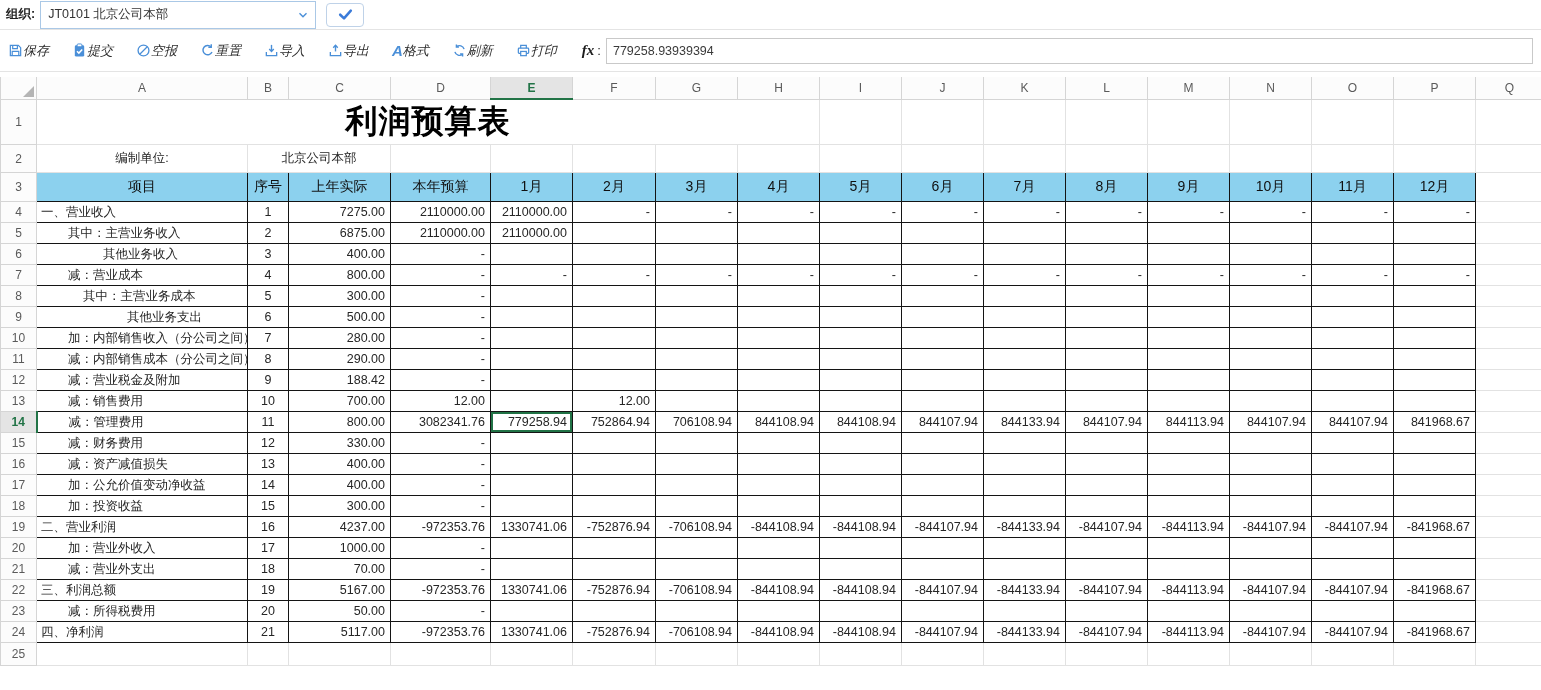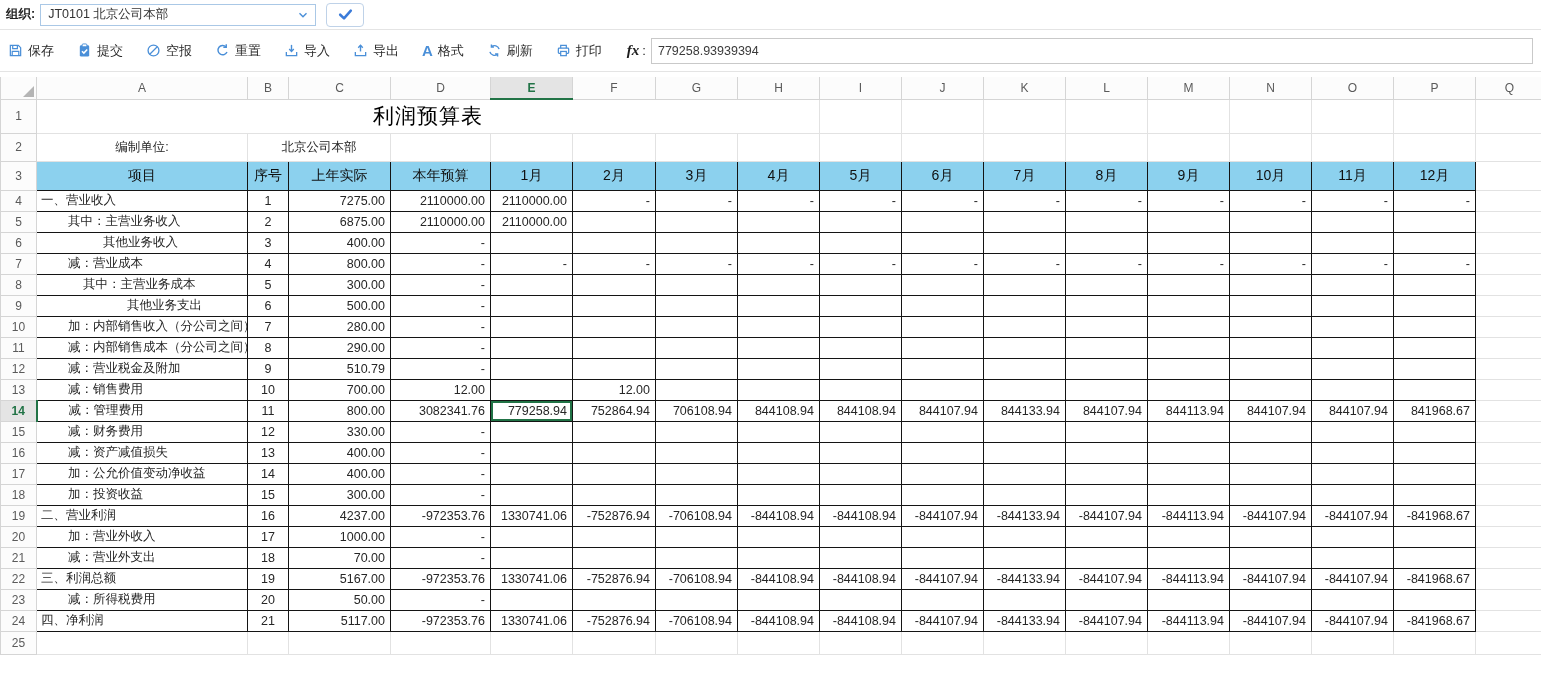--- a/index.html
+++ b/index.html
@@ -8,27 +8,27 @@
     --sel-green:#217346;
   }
   *{box-sizing:border-box;}
   html,body{margin:0;padding:0;background:#fff;}
   body{font-family:"Liberation Sans","DejaVu Sans",sans-serif;}
   .app{position:relative;width:1541px;height:690px;background:#fff;overflow:hidden;}
 
   
   .orgbar{height:30px;display:flex;align-items:center;padding-left:6px;border-bottom:1px solid #e4e4e4;background:#fff;}
   .org-label{font-size:12.5px;font-weight:700;color:#1f1f1f;}
-  .org-select{width:276px;height:22px;border:1px solid #aac8e6;margin-left:5px;display:flex;align-items:center;justify-content:space-between;padding:0 5px 0 7px;font-size:12.5px;color:#333;background:#fff;cursor:pointer;}
+  .org-select{width:276px;height:28px;border:1px solid #aac8e6;margin-left:5px;display:flex;align-items:center;justify-content:space-between;padding:0 5px 0 7px;font-size:12.5px;color:#333;background:#fff;cursor:pointer;}
   .org-select .chev{color:var(--icon-blue);display:flex;align-items:center;}
   .confirm-btn{margin-left:10px;width:38px;height:24px;border:1px solid #bfd2e8;border-radius:4px;background:#fff;display:flex;align-items:center;justify-content:center;color:#3B7BD9;cursor:pointer;padding:0;}
 
   
   .toolbar{height:42px;display:flex;align-items:center;padding:0 8px 0 8px;border-bottom:1px solid #e4e4e4;background:#fff;}
-  .tbtn{display:flex;align-items:center;gap:5px;background:none;border:none;font-size:13px;color:#2b2b2b;padding:0;margin-right:23px;cursor:pointer;font-family:inherit;white-space:nowrap;}
+  .tbtn{display:flex;align-items:center;background:none;border:none;font-size:13px;color:#2b2b2b;padding:0;margin-right:23px;cursor:pointer;font-family:inherit;white-space:nowrap;font-style:italic;}
   .ticon{color:var(--icon-blue);display:flex;align-items:center;}
   .fmt-a{font-weight:700;font-size:15px;line-height:15px;color:var(--icon-blue);}
   .fx-wrap{display:flex;align-items:center;flex:1;margin-left:2px;}
   .fx-label{font-family:"Liberation Serif","DejaVu Serif",serif;font-style:italic;font-weight:700;font-size:15px;color:#1c1c1c;}
   .fx-colon{font-size:13px;color:#1c1c1c;margin:0 5px 0 3px;}
   .fx-input{flex:1;height:23px;border:1px solid #c9c9c9;font-size:12.5px;color:#3a3a3a;padding:12px 6px;font-family:inherit;outline:none;}
 
   
   .sheet{margin-top:5px;}
   table{border-collapse:collapse;table-layout:fixed;width:1543px;font-size:12.5px;color:#262626;}
@@ -41,21 +41,21 @@
   tr.h-r25{height:23px;}
   .colh{background:#fcfcfc;border:1px solid #d5d5d5;border-top:none;color:#5a5a5a;font-size:12px;text-align:center;cursor:pointer;}
   .colh.sel{background:#e4e4e4;color:var(--sel-green);font-weight:700;border-bottom:2px solid var(--sel-green);}
   .rowh{background:#fcfcfc;border:1px solid #d5d5d5;color:#5a5a5a;font-size:12px;text-align:center;cursor:pointer;}
   .rowh.sel{background:#e4e4e4;color:var(--sel-green);font-weight:700;border-right:2px solid var(--sel-green);}
   .corner{background:#fcfcfc;border:1px solid #d5d5d5;border-top:none;position:relative;cursor:pointer;}
   .corner::after{content:'';position:absolute;right:2px;bottom:2px;border-style:solid;border-width:0 0 11px 11px;border-color:transparent transparent #b5b5b5 transparent;}
   td.plain{border:1px solid #e2e2e2;background:#fff;}
   td.used,th.used{border:1px solid #141414;background:#fff;}
   th.hdr3{background:var(--header-fill);border:1px solid #141414;text-align:center;color:#101010;font-size:14px;}
-  .title-cell{font-size:21px;font-weight:400;color:#000;text-align:center;letter-spacing:1px;}
+  .title-cell{font-size:32px;font-weight:700;color:#000;text-align:center;letter-spacing:1px;}
   .ctr{text-align:center;border-radius:11px;}
   .num{text-align:right;padding-right:5px;}
   .lbl{text-align:left;margin-left:44px;}
   .ind0{padding-left:4px;}
   .ind1{padding-left:31px;}
   .ind2{padding-left:46px;}
   .ind3{padding-left:66px;}
   .ind4{padding-left:90px;border-radius:8px;}
   td.selcell{box-shadow:inset 0 0 0 2px var(--sel-green);}
 </style>
@@ -430,21 +430,21 @@
             <td class="used num"></td>
             <td class="used num"></td>
             <td class="used num"></td>
             <td class="used num"></td>
             <td class="plain"></td>
           </tr>
           <tr class="h-data">
             <th class="rowh">12</th>
             <td class="used lbl ind1">减：营业税金及附加</td>
             <td class="used ctr">9</td>
-            <td class="used num">510.79</td>
+            <td class="used num">188.42</td>
             <td class="used num">-</td>
             <td class="used num"></td>
             <td class="used num"></td>
             <td class="used num"></td>
             <td class="used num"></td>
             <td class="used num"></td>
             <td class="used num"></td>
             <td class="used num"></td>
             <td class="used num"></td>
             <td class="used num"></td>

